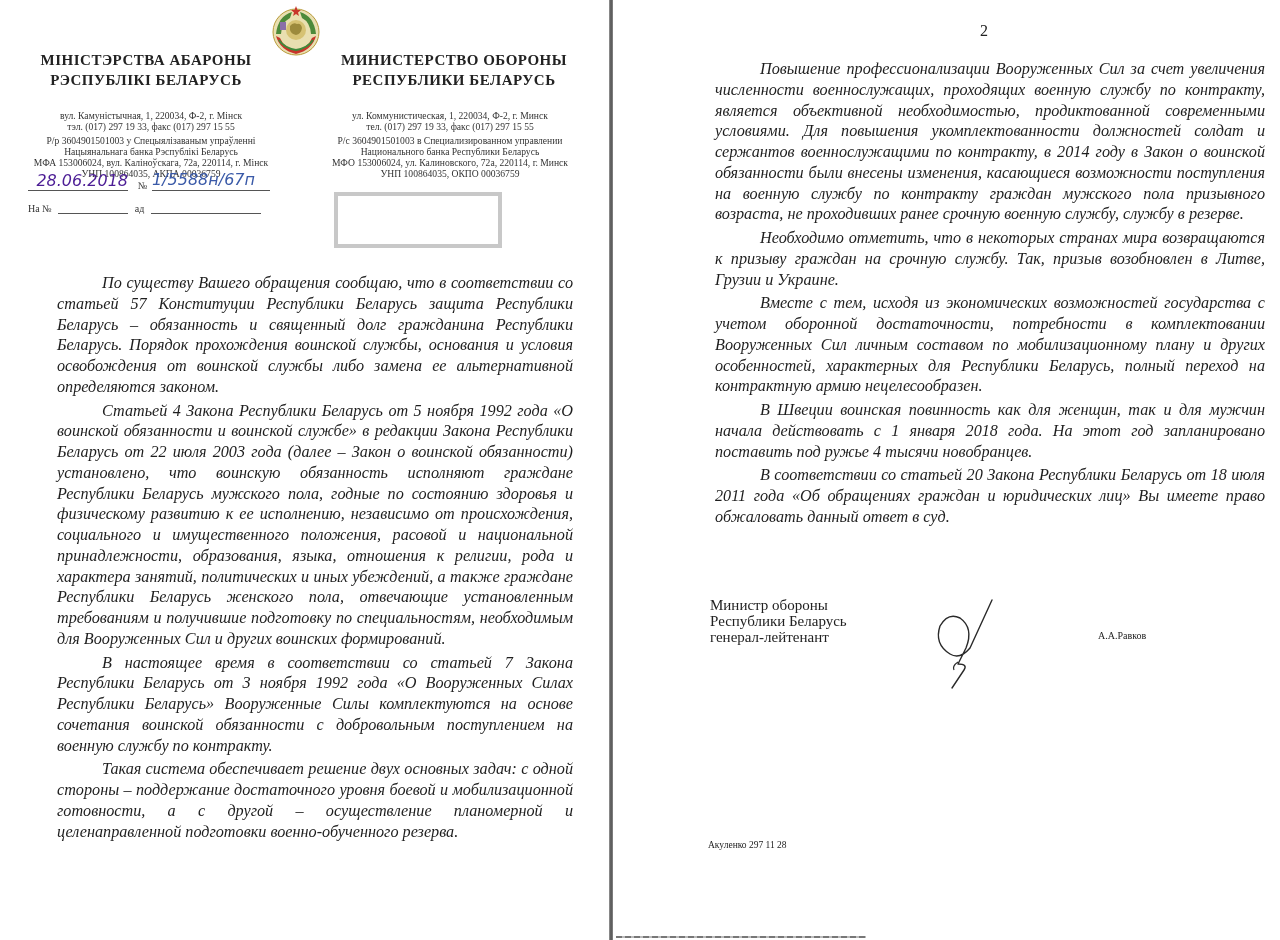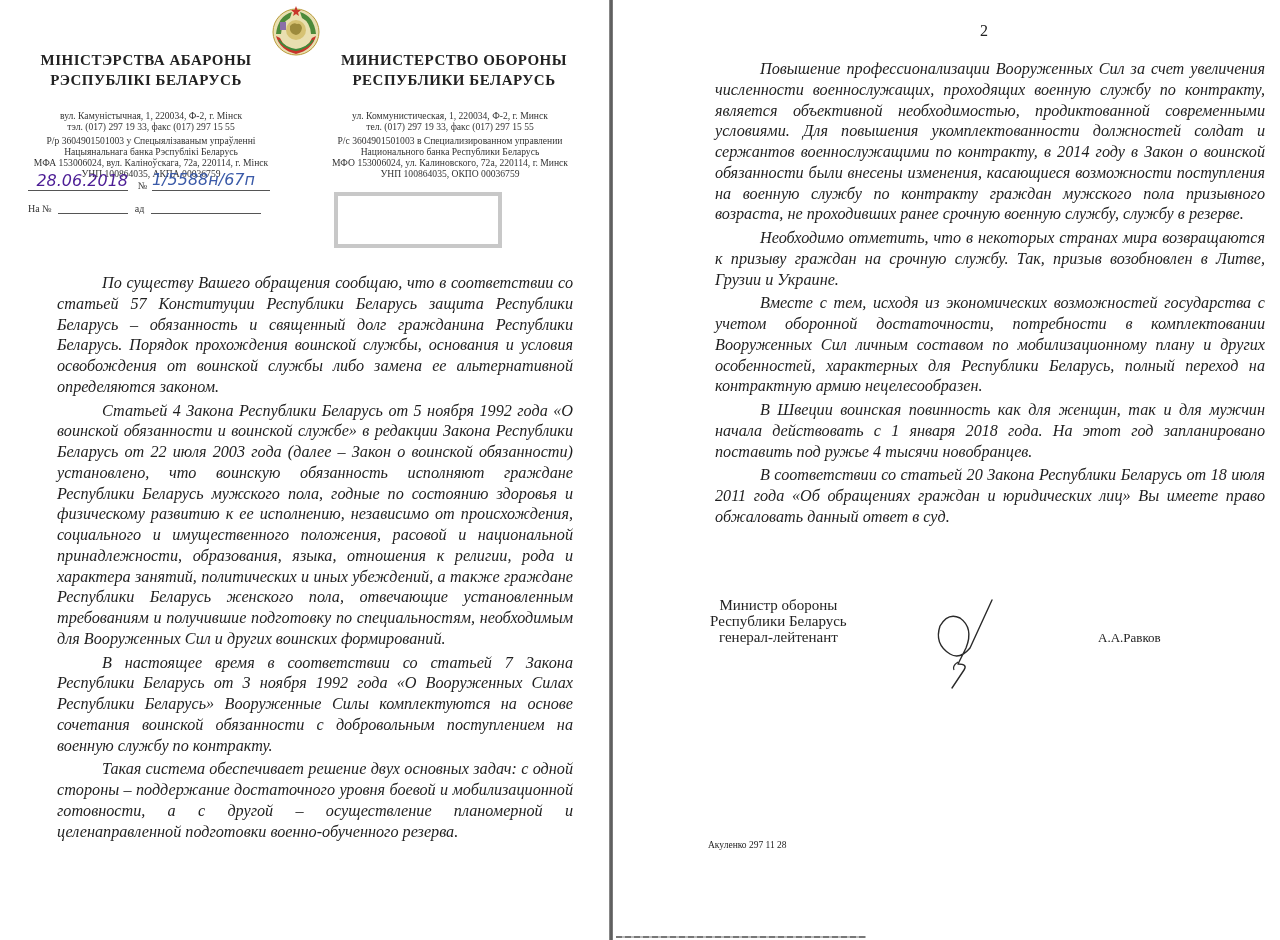--- a/index.html
+++ b/index.html
@@ -64,22 +64,22 @@
   .body-text p { margin: 3px; text-indent: 45px; font-style: italic; }
 
   .page-num {
     position: absolute; left: 980px; top: 22px; font-size: 16px; color: #222;
   }
 
   
   .sig-title {
     position: absolute; left: 710px; top: 597px; font-size: 15px; line-height: 16px; color: #222;
   }
-  .sig-title .l { display: block; white-space: nowrap; text-align: center; }
-  .sig-name { position: absolute; left: 1098px; top: 630px; font-size: 13px; color: #222; }
+  .sig-title .l { display: block; white-space: nowrap; }
+  .sig-name { position: absolute; left: 1098px; top: 630px; font-size: 10px; color: #222; }
   .signature { position: absolute; left: 930px; top: 596px; width: 70px; height: 96px; }
 
   .executor { position: absolute; left: 708px; top: 840px; font-size: 9.5px; color: #222; white-space: nowrap; }
   .footer-strip {
     position: absolute; left: 616px; top: 936px; width: 250px; height: 2px;
     background: repeating-linear-gradient(to right, #777 0 6px, #bbb 6px 9px);
   }
 </style>
 </head>
 <body>

